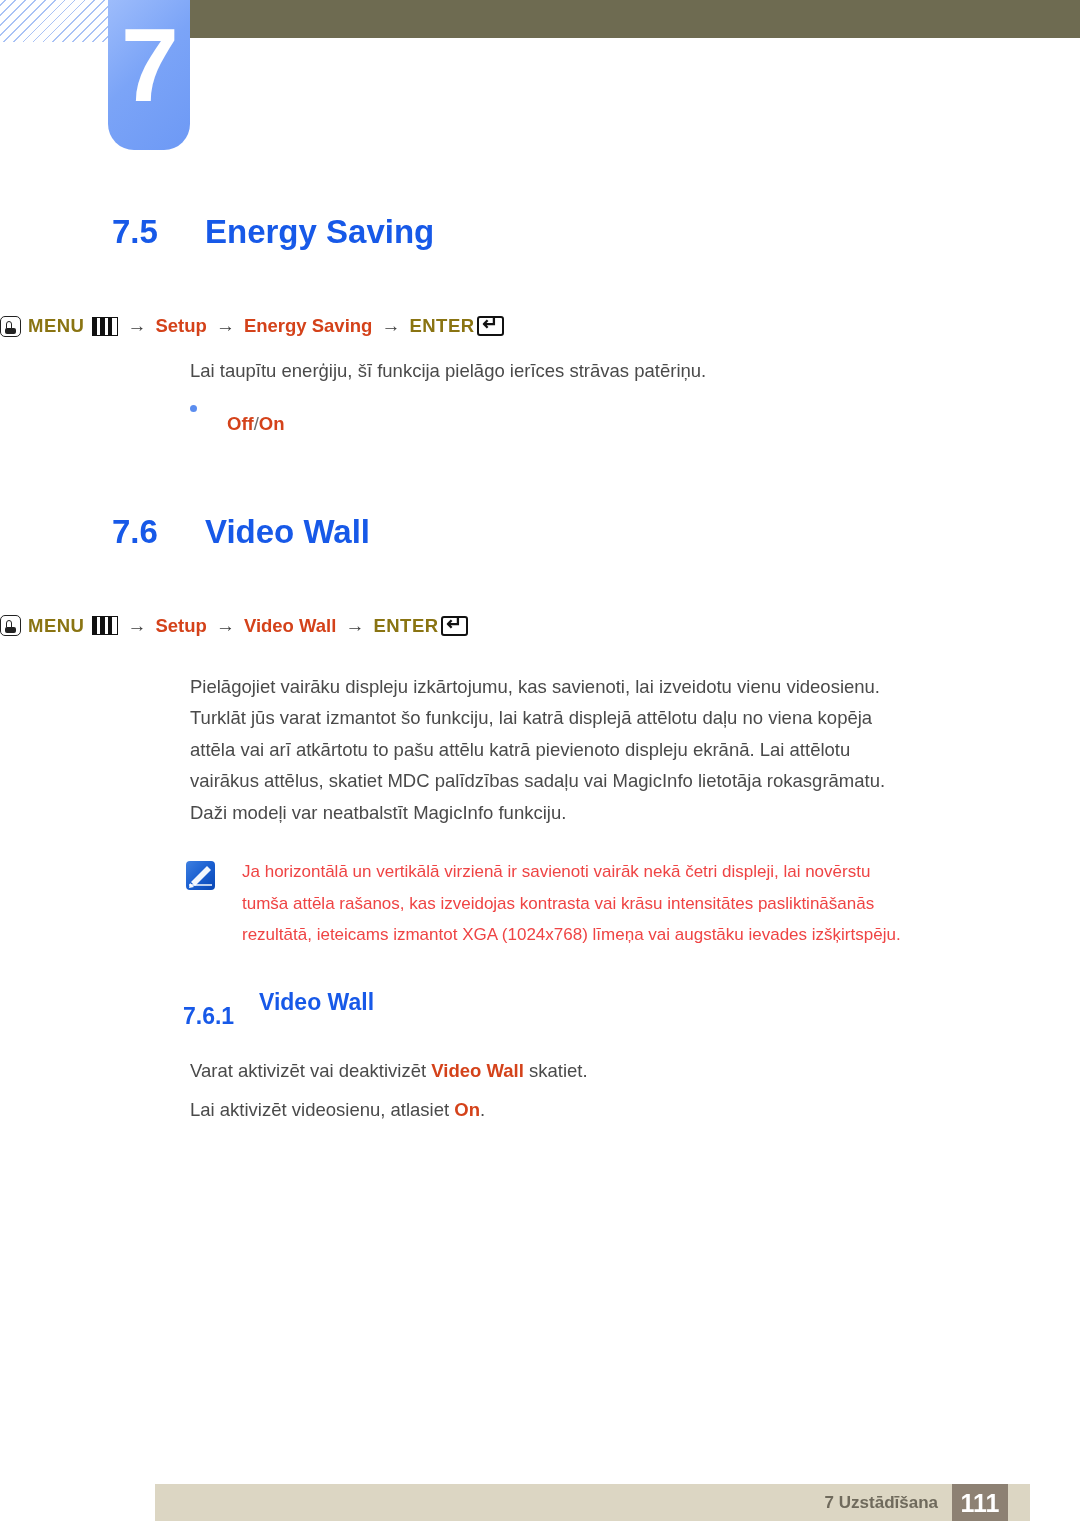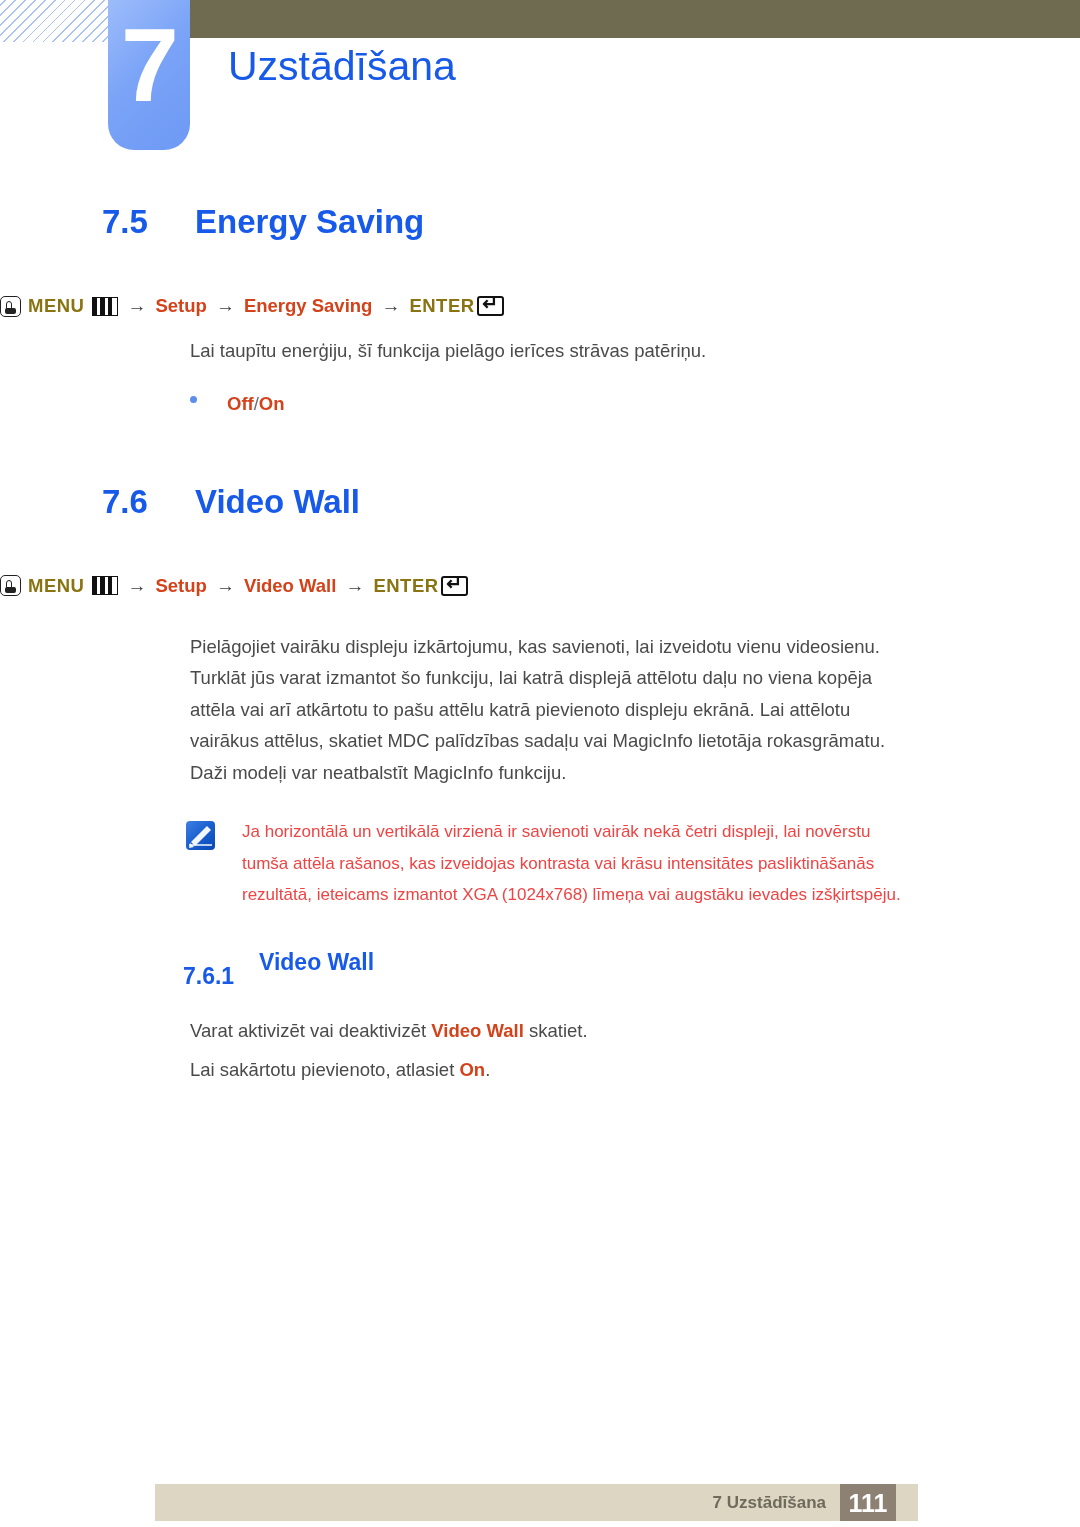--- a/index.html
+++ b/index.html
@@ -76,21 +76,21 @@
 
   
   .content {
     position: absolute;
     top: 195px;
     left: 0;
     width: 1080px;
   }
 
   .h2 {
-    margin: 4px;
+    margin: 14px;
     padding: 0 0 0 98px;
     font-size: 33px;
     line-height: 46px;
     color: #1759e8;
     font-weight: bold;
     display: flex;
     align-items: center;
   }
   .h2 .num { width: 93px; flex: none; }
 
@@ -193,21 +193,21 @@
     line-height: 31.5px;
     color: #4a4a4a;
     text-align: left;
   }
   .para b { color: #d4421a; font-weight: bold; }
 
   
   .bullet-row {
     padding-left: 190px;
     display: flex;
-    align-items: center;
+    align-items: flex-start;
     font-size: 18.5px;
     line-height: 30px;
   }
   .bullet-dot {
     width: 7px; height: 7px;
     border-radius: 50%;
     background: #5b8def;
     flex: none;
     margin-right: 30px;
     position: relative;
@@ -238,21 +238,21 @@
     font-size: 17px;
     line-height: 31.5px;
     color: #ef4444;
   }
 
   
   .footer {
     position: absolute;
     left: 155px;
     top: 1484px;
-    width: 763px;
+    width: 875px;
     height: 37px;
     background: #dcd6c3;
   }
   .footer-label {
     position: absolute;
     right: 92px;
     top: 0;
     height: 37px;
     line-height: 37px;
     font-size: 17px;
@@ -283,21 +283,20 @@
 </style>
 </head>
 <body>
 
 <div class="header">
   <div class="hatch"></div>
   <div class="olive-bar"></div>
   <div class="chap-tab">
     <div class="chap-num">7</div>
   </div>
-  <div class="chap-title">Uzstādīšana</div>
 </div>
 
 <div class="content">
 
   <h2 class="h2">
     <span class="num">7.5</span>
     <span>Energy Saving</span>
   </h2>
 
   <div class="sp-46"></div>
@@ -373,20 +372,20 @@
     <span class="num">7.6.1</span>
     <span>Video Wall</span>
   </h3>
 
   <div class="sp-22"></div>
 
   <div class="para"><span>Varat aktivizēt vai deaktivizēt </span><b>Video Wall</b><span> skatiet.</span></div>
 
   <div class="sp-8"></div>
 
-  <div class="para"><span>Lai sakārtotu pievienoto, atlasiet </span><b>On</b><span>.</span></div>
+  <div class="para"><span>Lai aktivizēt videosienu, atlasiet </span><b>On</b><span>.</span></div>
 
 </div>
 
 <div class="footer">
   <div class="footer-label">7 Uzstādīšana</div>
   <div class="footer-page">111</div>
 </div>
 
 </body></html>

